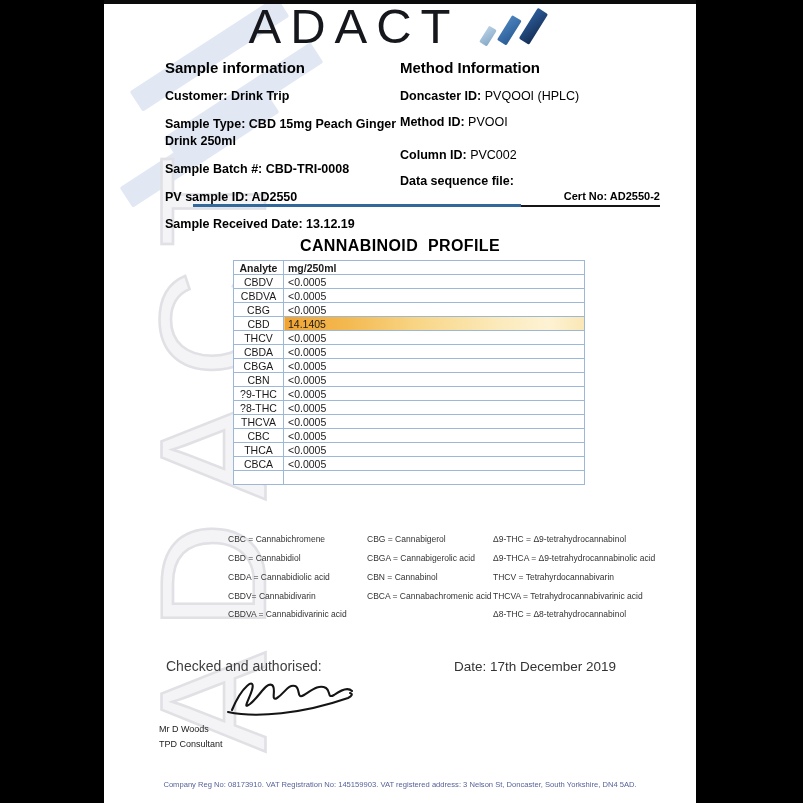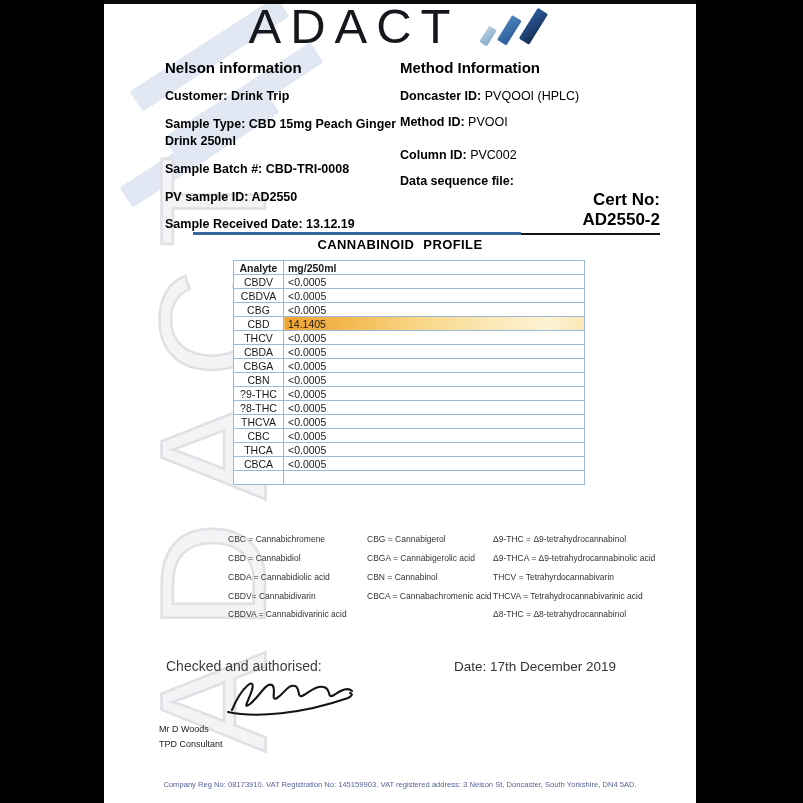--- a/index.html
+++ b/index.html
@@ -29,24 +29,24 @@
   .sample-info{position:absolute;left:61px;top:55px;width:237px;}
   .sample-info .line{font-size:12.5px;font-weight:bold;color:#000;margin-bottom:11px;line-height:1.35;}
   .method-info{position:absolute;left:296px;top:55px;width:262px;}
   .method-info .line{font-size:12.5px;color:#000;margin-bottom:10px;line-height:1.3;}
   .method-info .lbl{font-weight:bold;}
   .gap-before{margin-top:16px;}
   
   .cert-row{position:absolute;left:89px;top:186px;width:467px;display:flex;align-items:flex-end;}
   .rule-blue{width:328px;border-bottom:3px solid #33689c;height:1px;}
   .cert-box{width:139px;border-bottom:2px solid #151515;text-align:right;
-            font-size:17px;font-weight:bold;color:#000;padding-bottom:3px;}
+            font-size:11px;font-weight:bold;color:#000;padding-bottom:3px;}
   
   .profile-title{position:absolute;left:0;right:0;top:233px;text-align:center;
-                 font-size:13px;font-weight:bold;color:#000;letter-spacing:0.4px;word-spacing:5px;}
+                 font-size:16px;font-weight:bold;color:#000;letter-spacing:0.4px;word-spacing:5px;}
   table.canna{position:absolute;left:129px;top:256px;width:352px;border-collapse:collapse;background:#ef4444;}
   table.canna td,table.canna th{
     border:1px solid #9db7d6;height:14px;font-size:10.5px;color:#1a1a1a;
     padding:0 4px;box-sizing:border-box;background:#fff;
   }
   table.canna th{font-weight:bold;}
   .col-analyte{width:50px;text-align:center;}
   .col-value{text-align:left;margin-top:43px;}
   th.col-value{text-align:left;}
   td.hl{
@@ -107,21 +107,21 @@
               <rect x="-5.5" y="0" width="11" height="29" rx="1.5" fill="url(#gm)"></rect>
             </g>
           <g transform="translate(75,5) rotate(32)">
               <rect x="-6" y="0" width="12" height="36" rx="1.5" fill="url(#gd)"></rect>
             </g>
         </svg>
       </div>
     </div>
 
     <div class="sample-info">
-      <div class="info-title">Nelson information</div>
+      <div class="info-title">Sample information</div>
       <div class="line">
         <span>Customer:</span>
         <span>Drink Trip</span>
       </div>
       <div class="line">
         <span>Sample Type:</span>
         <span>CBD 15mg Peach Ginger Drink 250ml</span>
       </div>
       <div class="line">
         <span>Sample Batch #:</span>

